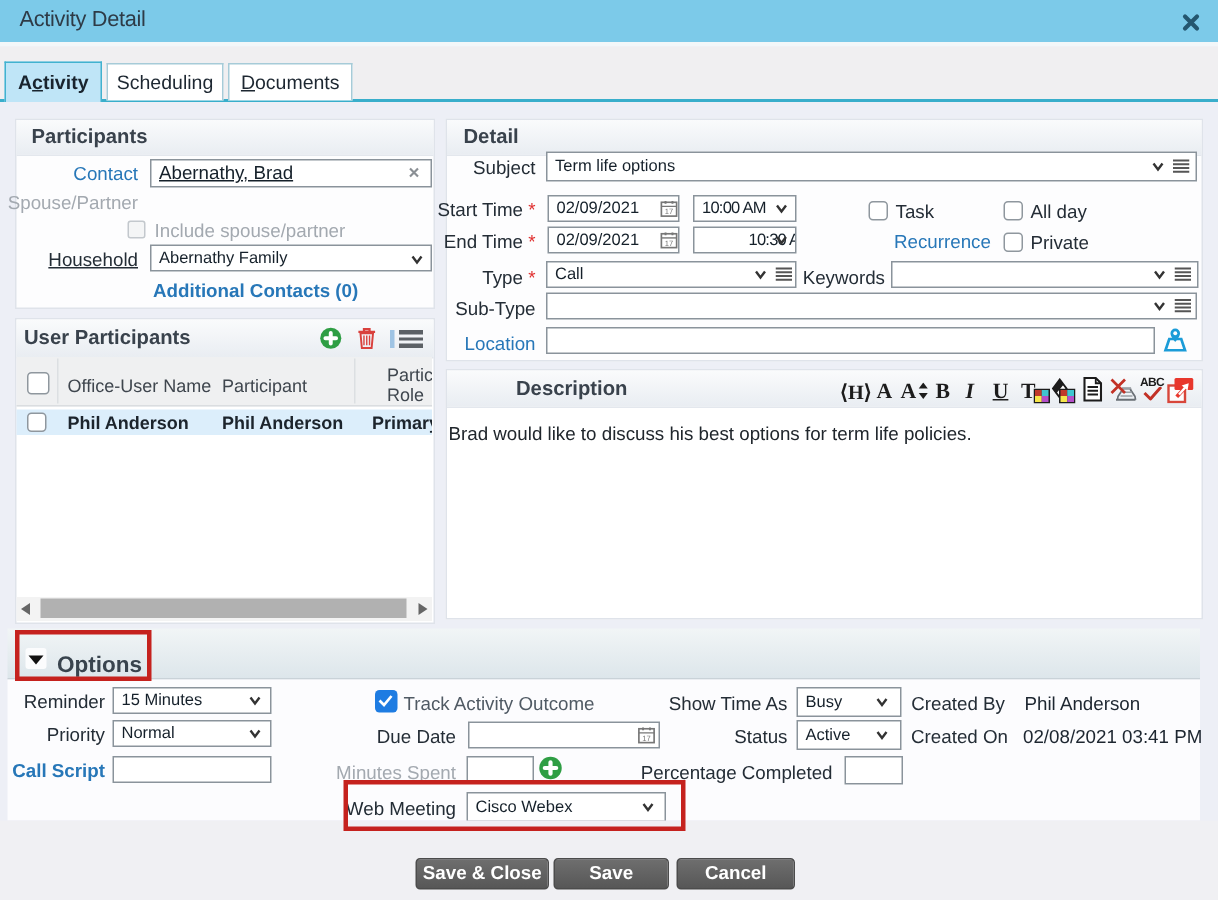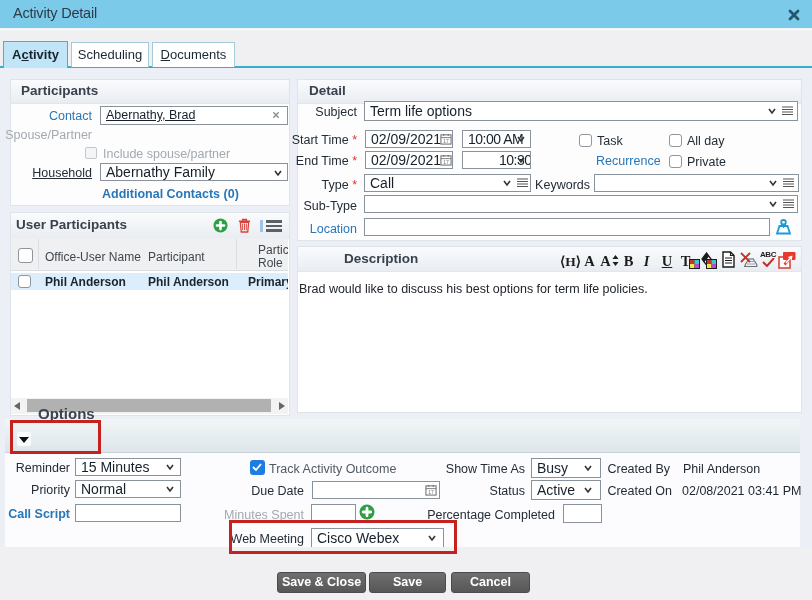--- a/index.html
+++ b/index.html
@@ -3,21 +3,21 @@
 <meta charset="utf-8">
 <style>
   html,body{margin:0;padding:0;}
   #app{position:relative;width:812px;height:600px;overflow:hidden;background:#edeff6;
        font-family:"Liberation Sans",sans-serif;-webkit-font-smoothing:antialiased;}
   .abs{position:absolute;}
   .lbl{position:absolute;font-size:12.5px;color:#242d36;text-align:right;white-space:nowrap;}
   .lblL{position:absolute;font-size:12.5px;color:#242d36;white-space:nowrap;}
   .blue{color:#2777b8;}
   .gray{color:#a3a9b0;}
-  .inp{position:absolute;box-sizing:border-box;background:#fff;border:1px solid #8a939b;font-size:14px;color:#15202a;
+  .inp{position:absolute;box-sizing:border-box;background:#fff;border:1px solid #8a939b;font-size:11px;color:#15202a;
        padding:0 0 0 5px;line-height:17px;white-space:nowrap;overflow:hidden;}
   .panel{position:absolute;background:#fdfdfe;border:1px solid #dfe3ea;}
   .phead{position:absolute;left:0;top:0;right:0;height:23px;background:linear-gradient(#fafbfc,#e9edf2);
          border-bottom:1px solid #e3e7ed;}
   .ptitle{position:absolute;font-size:13.5px;font-weight:700;color:#39424c;white-space:nowrap;}
   .cb{position:absolute;width:11px;height:11px;background:#fff;border:1px solid #8f979e;border-radius:3px;}
   .btn{position:absolute;height:19px;background:linear-gradient(#6e6e6e,#575757);border:1px solid #4c4c4c;
        border-radius:3px;color:#fff;font-size:12.5px;font-weight:700;text-align:center;line-height:19px;}
   .redbox{position:absolute;border:3px solid #c5221e;z-index:5;}
   .tb{position:absolute;height:16px;font-family:"Liberation Serif",serif;font-weight:700;
@@ -243,21 +243,21 @@
     <rect x="5" y="1" width="12.5" height="8" rx="1" fill="#e8372c"></rect>
     <path d="M6.5 13.5 L13 6.5" stroke="#e8372c" stroke-width="2.6"></path>
     <path d="M14.5 4.5 L13.7 9.3 L9.8 6 Z" fill="#fff"></path>
     <path d="M8 12 L12 7.5" stroke="#fff" stroke-width="1.6"></path>
     </svg>
   <div class="lblL" style="left:299px;top:282px;color:#20262c;">Brad would like to discuss his best options for term life policies.</div>
 
   <div class="abs" style="left:5px;top:419px;width:795px;height:33px;background:linear-gradient(#f1f5f6,#dde6eb);border-bottom:1px solid #c9d2d8;"></div>
   <div class="abs" style="left:17px;top:432px;width:14px;height:14px;background:#fbfcfd;border-radius:2px;"></div>
   <div class="abs" style="left:18.5px;top:437px;width:0;height:0;border-left:5.5px solid transparent;border-right:5.5px solid transparent;border-top:6.5px solid #111;"></div>
-  <div class="abs" style="left:38px;top:405px;font-size:15px;font-weight:700;color:#39444e;">Options</div>
+  <div class="abs" style="left:38px;top:435px;font-size:15px;font-weight:700;color:#39444e;">Options</div>
   <div class="redbox" style="left:10px;top:420px;width:85px;height:28px;"></div>
 
   <div class="abs" style="left:5px;top:453px;width:795px;height:94px;background:#fcfcfe;"></div>
 
   <div class="lbl" style="left:0;width:70px;top:461px;">Reminder</div>
   <div class="inp" style="left:75px;top:458px;width:106px;height:18px;">15 Minutes</div>
   <svg class="abs" style="left:165px;top:462px;" width="10" height="10" viewBox="0 0 10 10">
     <polyline points="2,3 5,7 8,3" fill="none" stroke="#333" stroke-width="1.6"></polyline>
     </svg>
   <div class="lbl" style="left:0;width:70px;top:483px;">Priority</div>

